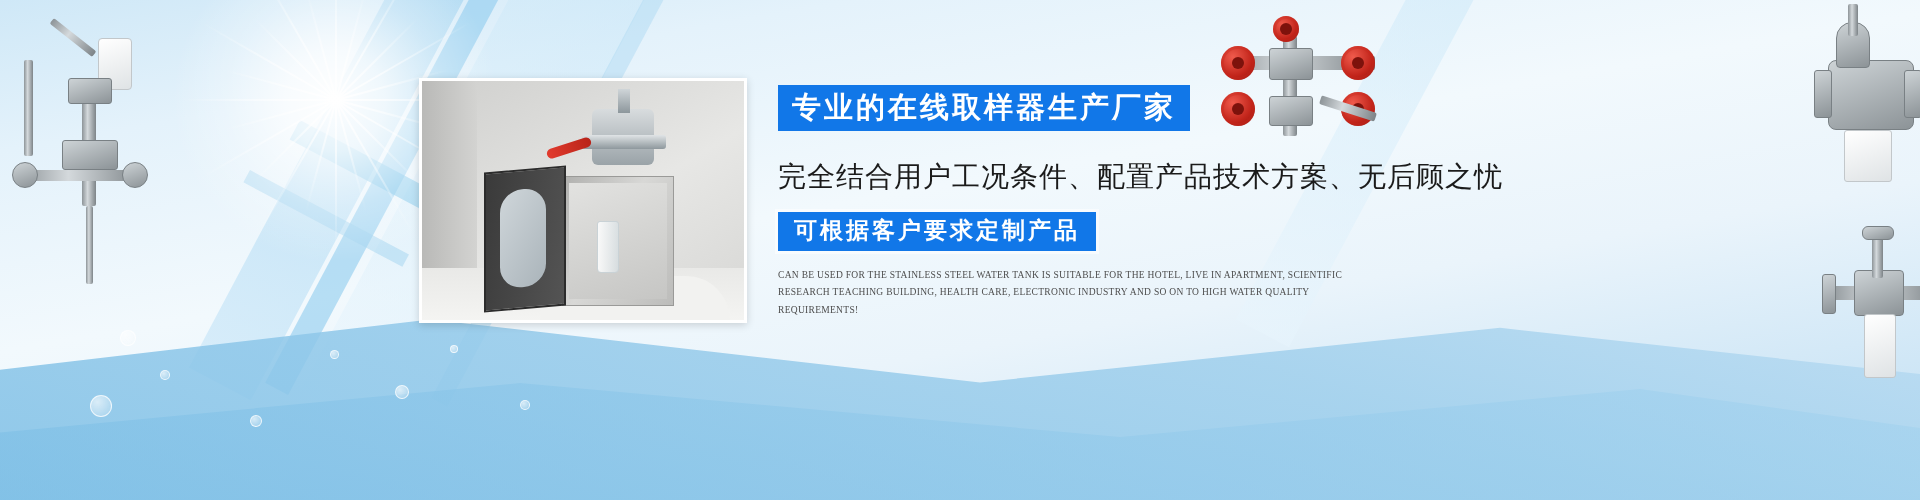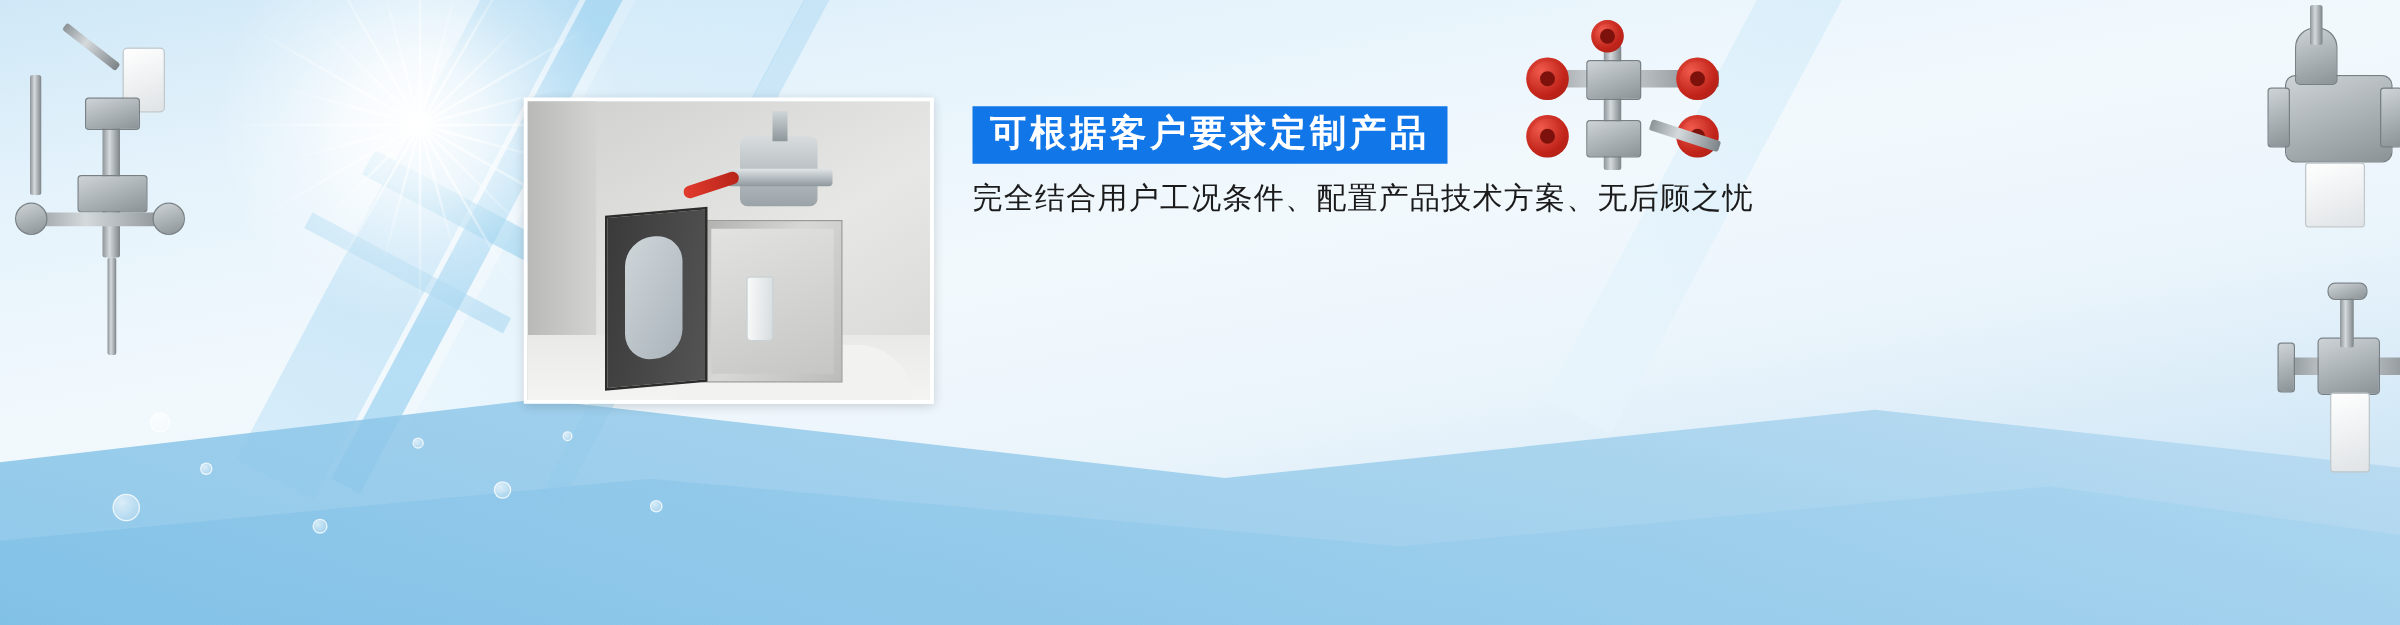--- a/index.html
+++ b/index.html
@@ -96,21 +96,21 @@
     font-size:33px; color:#1d1d1d; letter-spacing:3px; line-height:1.25;
     white-space:nowrap;
   }
   .headline {
     display:inline-block; margin-top:13px;
     background:#1177e8; color:#ffffff;
     font-size:29px; font-weight:bold; letter-spacing:3px;
     padding:7px 14px 9px 14px; line-height:1.05; white-space:nowrap;
   }
   .subline {
-    margin-top:11px; font-size:24px; color:#1b1b1b; letter-spacing:1px;
+    margin-top:27px; font-size:28px; color:#1b1b1b; letter-spacing:1px;
     font-weight:500; white-space:nowrap;
   }
   .tagbox {
     display:inline-block; margin-top:16px;
     background:#1177e8; color:#ffffff;
     font-size:23px; font-weight:bold; letter-spacing:3px;
     padding:6px 16px 8px 16px; line-height:1.05; white-space:nowrap;
     box-shadow:0 0 0 3px rgba(255,255,255,.55);
   }
   .engtext {
@@ -231,17 +231,19 @@
     <div class="mblock" style="left:-46px; top:30px; width:50px; height:46px; border-radius:4px;"></div>
     <div class="mtube" style="left:-28px; top:-2px; width:11px; height:40px;"></div>
     <div class="mblock" style="left:-38px; top:-14px; width:32px; height:14px; border-radius:6px;"></div>
     <div class="mwhite" style="left:-36px; top:74px; width:32px; height:64px; border-radius:3px;"></div>
     <div class="mblock" style="left:-78px; top:34px; width:14px; height:40px;"></div>
 
   </div>
 
 
   <div class="textblock">
-    <div><span class="headline">可根据客户要求定制产品</span></div>
+    <div><span class="headline">专业的在线取样器生产厂家</span></div>
     <div class="subline">完全结合用户工况条件、配置产品技术方案、无后顾之忧</div>
+    <div><span class="tagbox">可根据客户要求定制产品</span></div>
+    <div class="engtext">CAN BE USED FOR THE STAINLESS STEEL WATER TANK IS SUITABLE FOR THE HOTEL, LIVE IN APARTMENT, SCIENTIFIC RESEARCH TEACHING BUILDING, HEALTH CARE, ELECTRONIC INDUSTRY AND SO ON TO HIGH WATER QUALITY REQUIREMENTS!</div>
   </div>
 
 </div>
 
 </body></html>

